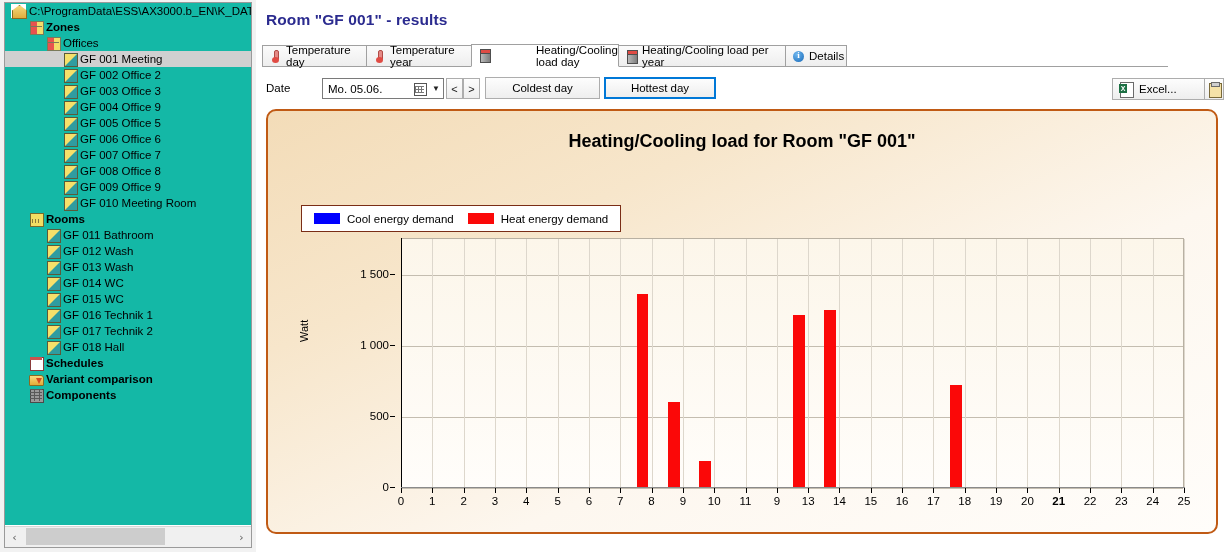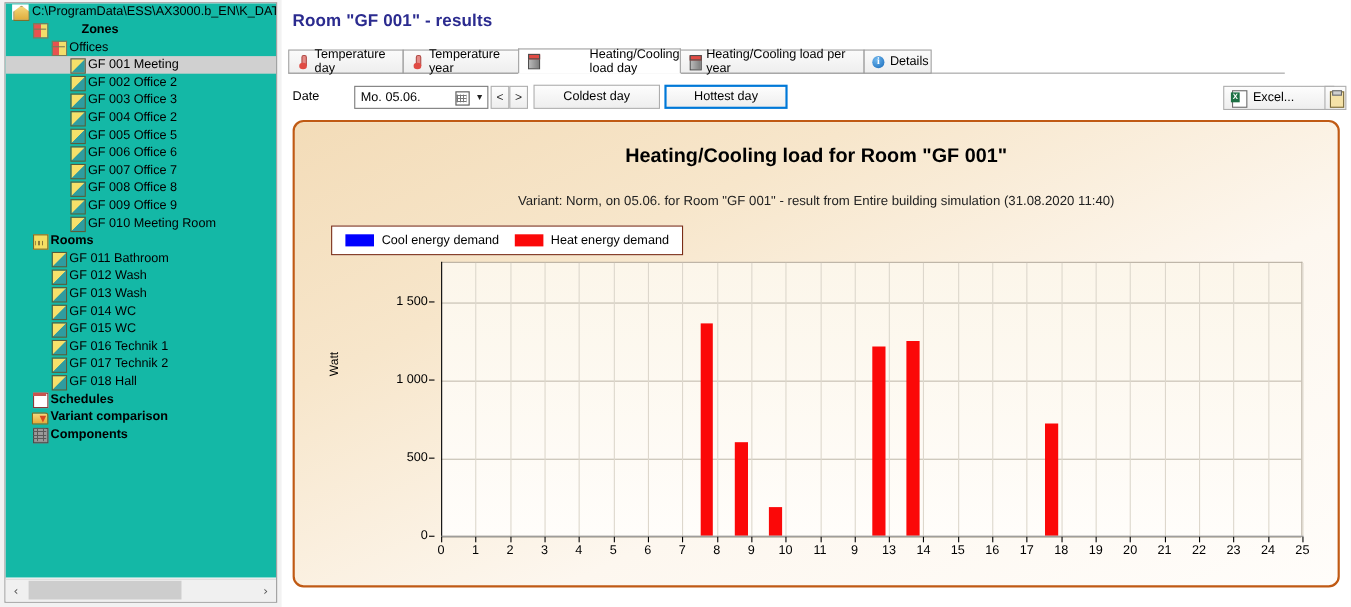--- a/index.html
+++ b/index.html
@@ -294,21 +294,21 @@
 <body>
 
 <div id="app">
 
   <div id="tree-panel">
     <div id="tree-scroll">
         <div class="tnode" style="padding-left: 6px;">
           <span class="ticon ic-home"></span>
           <span class="tlabel">C:\ProgramData\ESS\AX3000.b_EN\K_DAT</span>
         </div>
-        <div class="tnode" style="padding-left: 23px; gap: 28px;">
+        <div class="tnode" style="padding-left: 23px;">
           <span class="ticon ic-zone"></span>
           <span class="tlabel bold">Zones</span>
         </div>
         <div class="tnode" style="padding-left: 40px;">
           <span class="ticon ic-zone"></span>
           <span class="tlabel">Offices</span>
         </div>
         <div class="tnode sel" style="padding-left: 57px;">
           <span class="ticon ic-room"></span>
           <span class="tlabel">GF 001 Meeting</span>
@@ -316,21 +316,21 @@
         <div class="tnode" style="padding-left: 57px;">
           <span class="ticon ic-room"></span>
           <span class="tlabel">GF 002 Office 2</span>
         </div>
         <div class="tnode" style="padding-left: 57px;">
           <span class="ticon ic-room"></span>
           <span class="tlabel">GF 003 Office 3</span>
         </div>
         <div class="tnode" style="padding-left: 57px;">
           <span class="ticon ic-room"></span>
-          <span class="tlabel">GF 004 Office 2</span>
+          <span class="tlabel">GF 004 Office 9</span>
         </div>
         <div class="tnode" style="padding-left: 57px;">
           <span class="ticon ic-room"></span>
           <span class="tlabel">GF 005 Office 5</span>
         </div>
         <div class="tnode" style="padding-left: 57px;">
           <span class="ticon ic-room"></span>
           <span class="tlabel">GF 006 Office 6</span>
         </div>
         <div class="tnode" style="padding-left: 57px;">
@@ -449,21 +449,20 @@
         <span class="ic-excel"></span>
         <span>Excel...</span>
       </div>
       <div id="btn-clip">
         <span class="ic-clip"></span>
       </div>
     </div>
 
     <div id="chart-panel">
       <div id="chart-title">Heating/Cooling load for Room "GF 001"</div>
-      <div id="chart-subtitle">Variant: Norm, on 05.06. for Room "GF 001" - result from Entire building simulation (31.08.2020 11:40)</div>
 
       <div id="legend">
           <div class="legend-item">
             <span class="legend-swatch" style="background: rgb(0, 0, 255);"></span>
             <span>Cool energy demand</span>
           </div>
           <div class="legend-item">
             <span class="legend-swatch" style="background: rgb(251, 8, 8);"></span>
             <span>Heat energy demand</span>
           </div>
@@ -556,21 +555,21 @@
           <div class="xlabel" style="left: 501.12px;">16</div>
           <div class="xtick" style="left: 532.44px;"></div>
           <div class="xlabel" style="left: 532.44px;">17</div>
           <div class="xtick" style="left: 563.76px;"></div>
           <div class="xlabel" style="left: 563.76px;">18</div>
           <div class="xtick" style="left: 595.08px;"></div>
           <div class="xlabel" style="left: 595.08px;">19</div>
           <div class="xtick" style="left: 626.4px;"></div>
           <div class="xlabel" style="left: 626.4px;">20</div>
           <div class="xtick" style="left: 657.72px;"></div>
-          <div class="xlabel" style="left: 657.72px;">21</div>
+          <div class="xlabel" style="left: 657.72px; font-weight: bold;">21</div>
           <div class="xtick" style="left: 689.04px;"></div>
           <div class="xlabel" style="left: 689.04px;">22</div>
           <div class="xtick" style="left: 720.36px;"></div>
           <div class="xlabel" style="left: 720.36px;">23</div>
           <div class="xtick" style="left: 751.68px;"></div>
           <div class="xlabel" style="left: 751.68px;">24</div>
           <div class="xtick" style="left: 783px;"></div>
           <div class="xlabel" style="left: 783px;">25</div>
         </div>
     </div>

